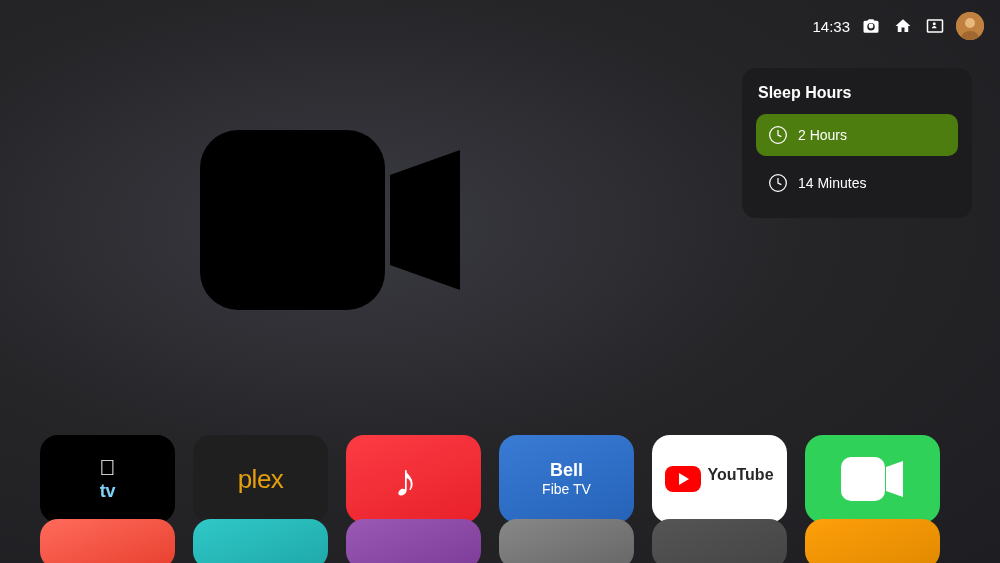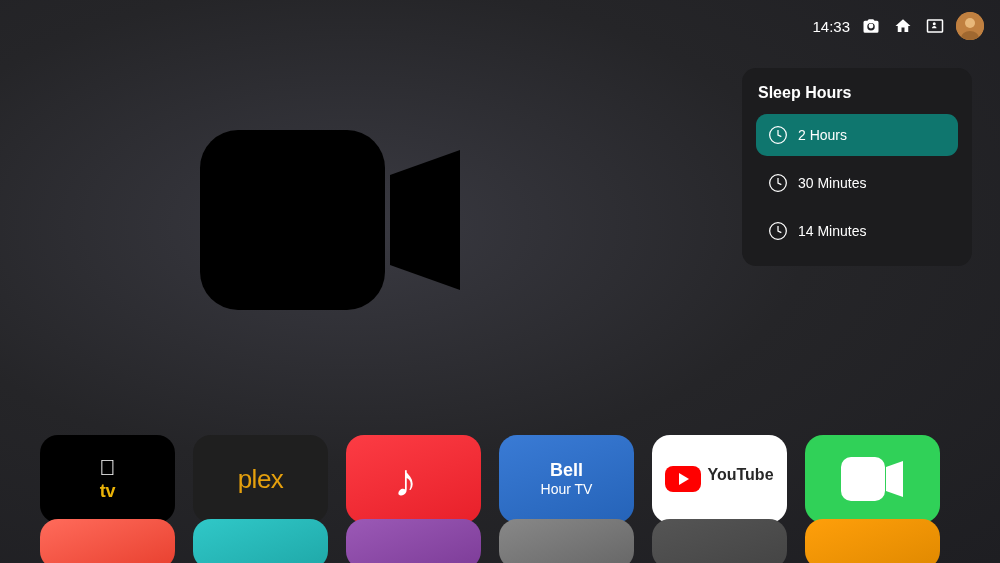--- a/index.html
+++ b/index.html
@@ -113,22 +113,21 @@
       border-radius: 10px;
       margin-bottom: 6px;
       cursor: pointer;
     }
 
     .sleep-timer-item:last-child {
       margin-bottom: 0;
     }
 
     .sleep-timer-item.active {
-      background: #0f766e;
-      border-radius: 11px;
+      background: #4d7c0f;
     }
 
     .sleep-timer-item .clock-icon {
       width: 20px;
       height: 20px;
       flex-shrink: 0;
     }
 
     .sleep-timer-item .clock-icon svg {
       width: 20px;
@@ -238,21 +237,21 @@
       gap: 2px;
     }
 
     .apple-logo {
       color: white;
       font-size: 22px;
       line-height: 1;
     }
 
     .tv-text {
-      color: #eab308;
+      color: #7dd3fc;
       font-size: 18px;
       font-weight: 600;
       letter-spacing: -0.3px;
     }
 
     
     .plex-text {
       color: #e5a00d;
       font-size: 26px;
       font-weight: 400;
@@ -367,29 +366,20 @@
     <div class="clock-icon">
       <svg viewBox="0 0 24 24">
         <circle cx="12" cy="12" r="10"></circle>
         <polyline points="12 6 12 12 16 14"></polyline>
       </svg>
     </div>
     <span class="sleep-timer-item-label">2 Hours</span>
   </div>
 
 
-  <div class="sleep-timer-item">
-    <div class="clock-icon">
-      <svg viewBox="0 0 24 24">
-        <circle cx="12" cy="12" r="10"></circle>
-        <polyline points="12 6 12 12 16 14"></polyline>
-      </svg>
-    </div>
-    <span class="sleep-timer-item-label">30 Minutes</span>
-  </div>
 
   <div class="sleep-timer-item">
     <div class="clock-icon">
       <svg viewBox="0 0 24 24">
         <circle cx="12" cy="12" r="10"></circle>
         <polyline points="12 6 12 12 16 14"></polyline>
       </svg>
     </div>
     <span class="sleep-timer-item-label">14 Minutes</span>
   </div>
@@ -410,21 +400,21 @@
 
   <div class="app-icon app-music">
     <svg width="55" height="55" viewBox="0 0 55 55">
       <text x="8" y="44" font-size="46" fill="white">♪</text>
     </svg>
   </div>
 
   <div class="app-icon app-bell">
     <div class="bell-content">
       <span class="bell-brand">Bell</span>
-      <span class="bell-sub">Hour TV</span>
+      <span class="bell-sub">Fibe TV</span>
     </div>
   </div>
 
   <div class="app-icon app-youtube">
     <div class="youtube-content">
       <div class="yt-play-btn">
         <div class="yt-play-triangle"></div>
       </div>
       <span class="yt-label">YouTube</span>
     </div>

